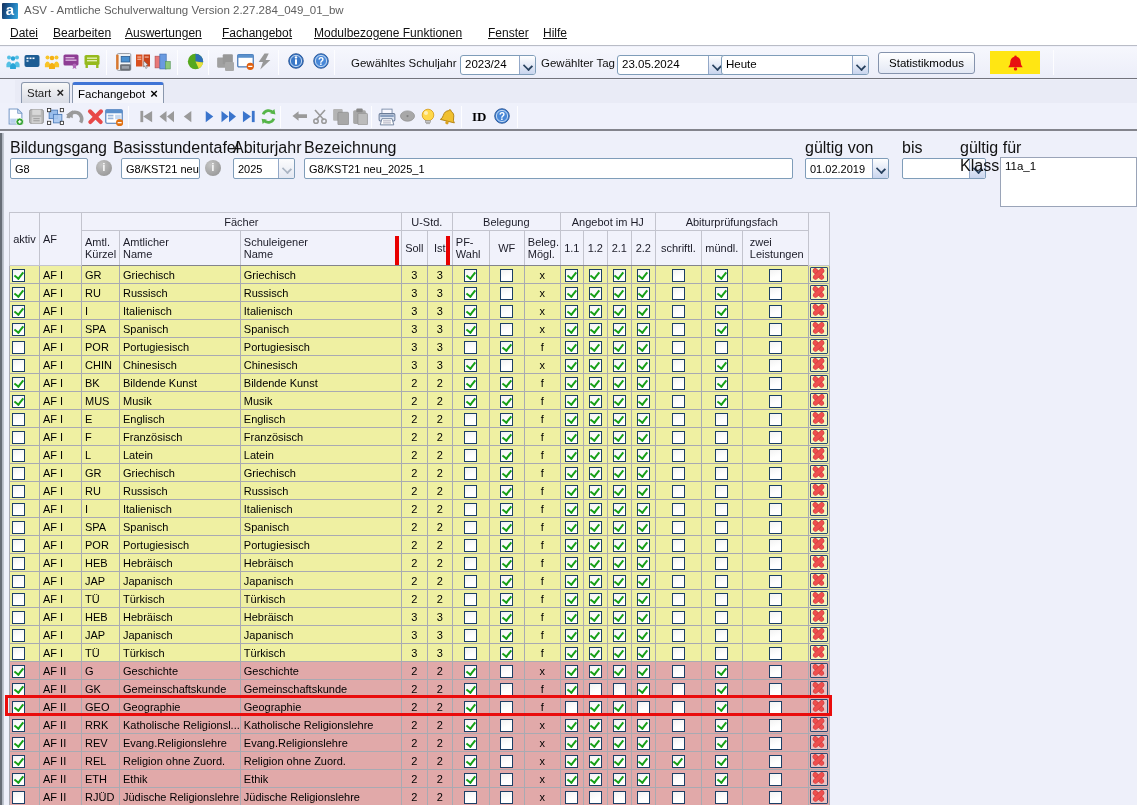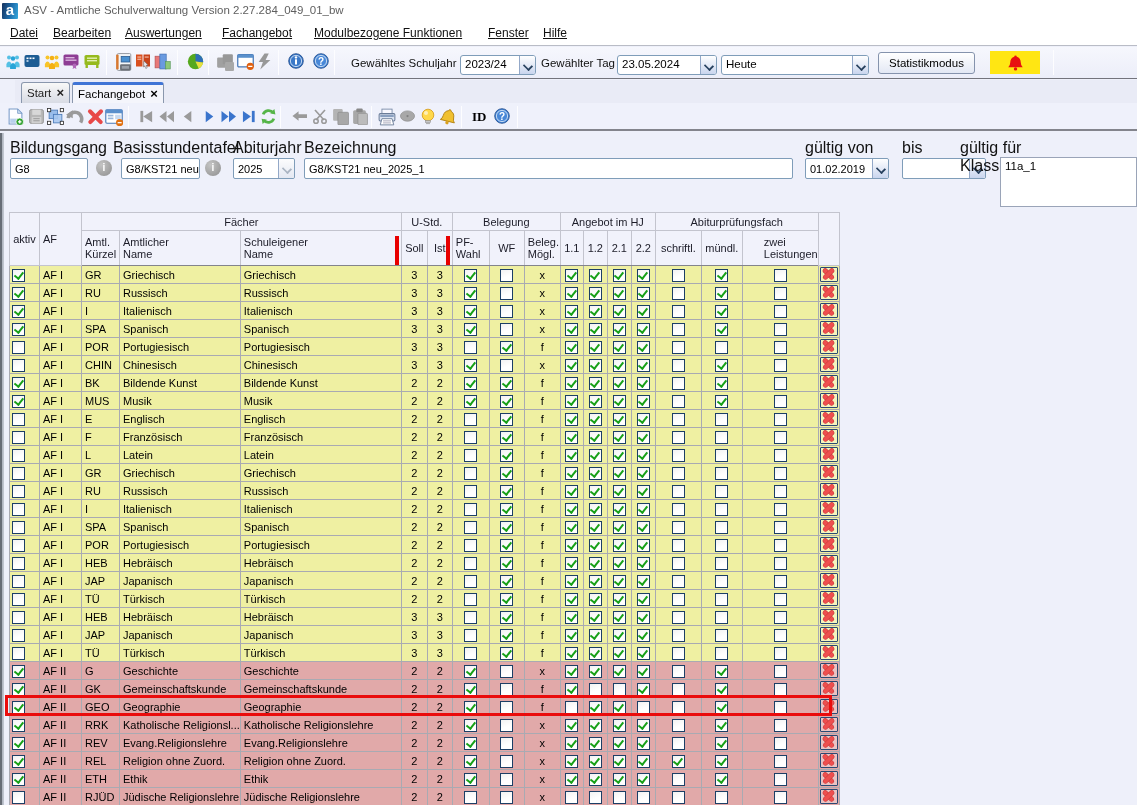--- a/index.html
+++ b/index.html
@@ -189,21 +189,21 @@
   <div class="vsep" style="left:208px"></div>
   <div class="vsep" style="left:278px"></div>
   <div class="vsep" style="left:334px"></div>
   <div class="vsep" style="left:1053px"></div>
   <div class="tlab" style="left:351px">Gewähltes Schuljahr</div>
   <div class="combo" style="left:460px;top:8px;width:76px">
       <span class="tx">2023/24</span>
       <span class="cbtn"></span>
     </div>
   <div class="tlab" style="left:541px">Gewählter Tag</div>
-  <div class="combo" style="left:617px;top:8px;width:100px">
+  <div class="combo" style="left:617px;top:8px;width:108px">
       <span class="tx">23.05.2024</span>
       <span class="cbtn"></span>
     </div>
   <div class="combo" style="left:721px;top:8px;width:148px">
       <span class="tx">Heute</span>
       <span class="cbtn"></span>
     </div>
 </div>
 <div class="abs" id="statbtn">Statistikmodus</div>
 <div class="abs" id="bellbox">
@@ -408,21 +408,21 @@
           <th>Ist</th>
   <th class="l">PF-<br>Wahl</th>
           <th>WF</th>
           <th class="l">Beleg.<br>Mögl.</th>
   <th>1.1</th>
           <th>1.2</th>
           <th>2.1</th>
           <th>2.2</th>
   <th>schriftl.</th>
           <th>mündl.</th>
-          <th class="l" style="padding-left:21px">zwei<br>Leistungen</th>
+          <th class="l" style="padding-left:7px">zwei<br>Leistungen</th>
 </tr>
 </thead>
 <tbody>
 <tr class="yr">
           <td class="l" style="padding-left:2px"><span class="cb on"></span></td>
           <td class="l">AF I</td>
           <td class="l">GR</td>
           <td class="l">Griechisch</td>
           <td class="l">Griechisch</td>
           <td class="c">3</td>

